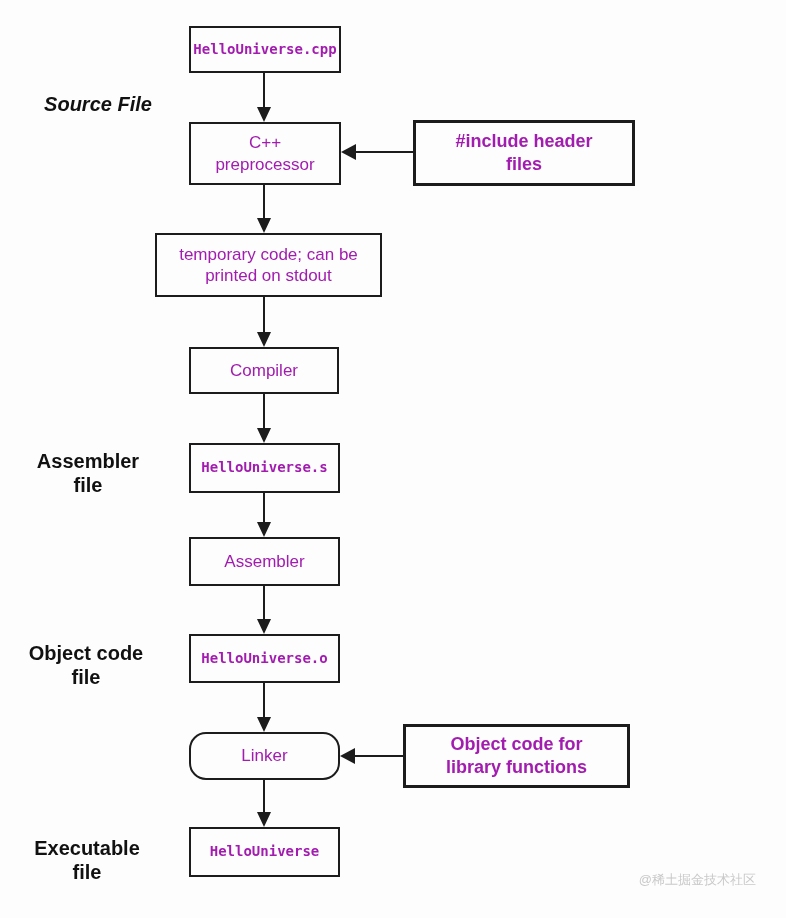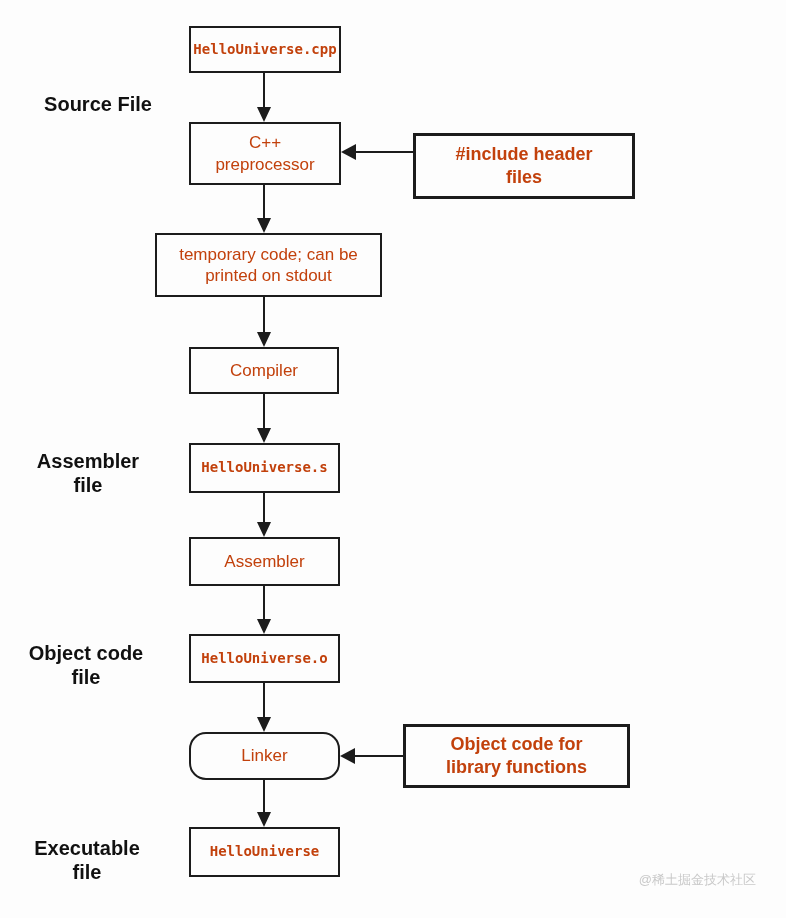--- a/index.html
+++ b/index.html
@@ -19,21 +19,21 @@
     position: absolute;
     border: 2px solid #1c1c1c;
     background: #fdfdfd;
     display: flex;
     align-items: center;
     justify-content: center;
     text-align: center;
     white-space: pre-line;
     font-family: "Liberation Sans", sans-serif;
     font-size: 17px;
-    color: #c2410c;
+    color: #a21caf;
     line-height: 1.25;
     box-sizing: border-box;
   }
   .mono {
     font-family: "DejaVu Sans Mono", monospace;
     font-weight: bold;
     font-size: 14px;
     letter-spacing: 0px;
   }
   .note {
@@ -100,34 +100,34 @@
     font-size: 13px;
     color: #c9c9c9;
     font-weight: normal;
   }
 </style>
 </head>
 <body>
 
 <div class="canvas">
 
-  <div class="side-label" style="left:18px; top:92px; width:160px;">Source File</div>
+  <div class="side-label" style="left:18px; top:92px; width:160px;font-style:italic;">Source File</div>
   <div class="side-label" style="left:18px; top:449px; width:140px;">Assembler
 file</div>
   <div class="side-label" style="left:10px; top:641px; width:152px;">Object code
 file</div>
   <div class="side-label" style="left:16px; top:836px; width:142px;">Executable
 file</div>
 
   <div class="box mono" style="left:189px; top:26px; width:152px; height:47px;">HelloUniverse.cpp</div>
 
   <div class="box" style="left:189px; top:122px; width:152px; height:63px;">C++
 preprocessor</div>
 
-  <div class="box note" style="left:413px; top:133px; width:222px; height:66px;">#include header
+  <div class="box note" style="left:413px; top:120px; width:222px; height:66px;">#include header
 files</div>
 
   <div class="box" style="left:155px; top:233px; width:227px; height:64px;">temporary code; can be
 printed on stdout</div>
 
   <div class="box mono" style="left:189px; top:443px; width:151px; height:50px;">HelloUniverse.s</div>
 
   <div class="box" style="left:189px; top:347px; width:150px; height:47px;">Compiler</div>
 
   <div class="box" style="left:189px; top:537px; width:151px; height:49px;">Assembler</div>

